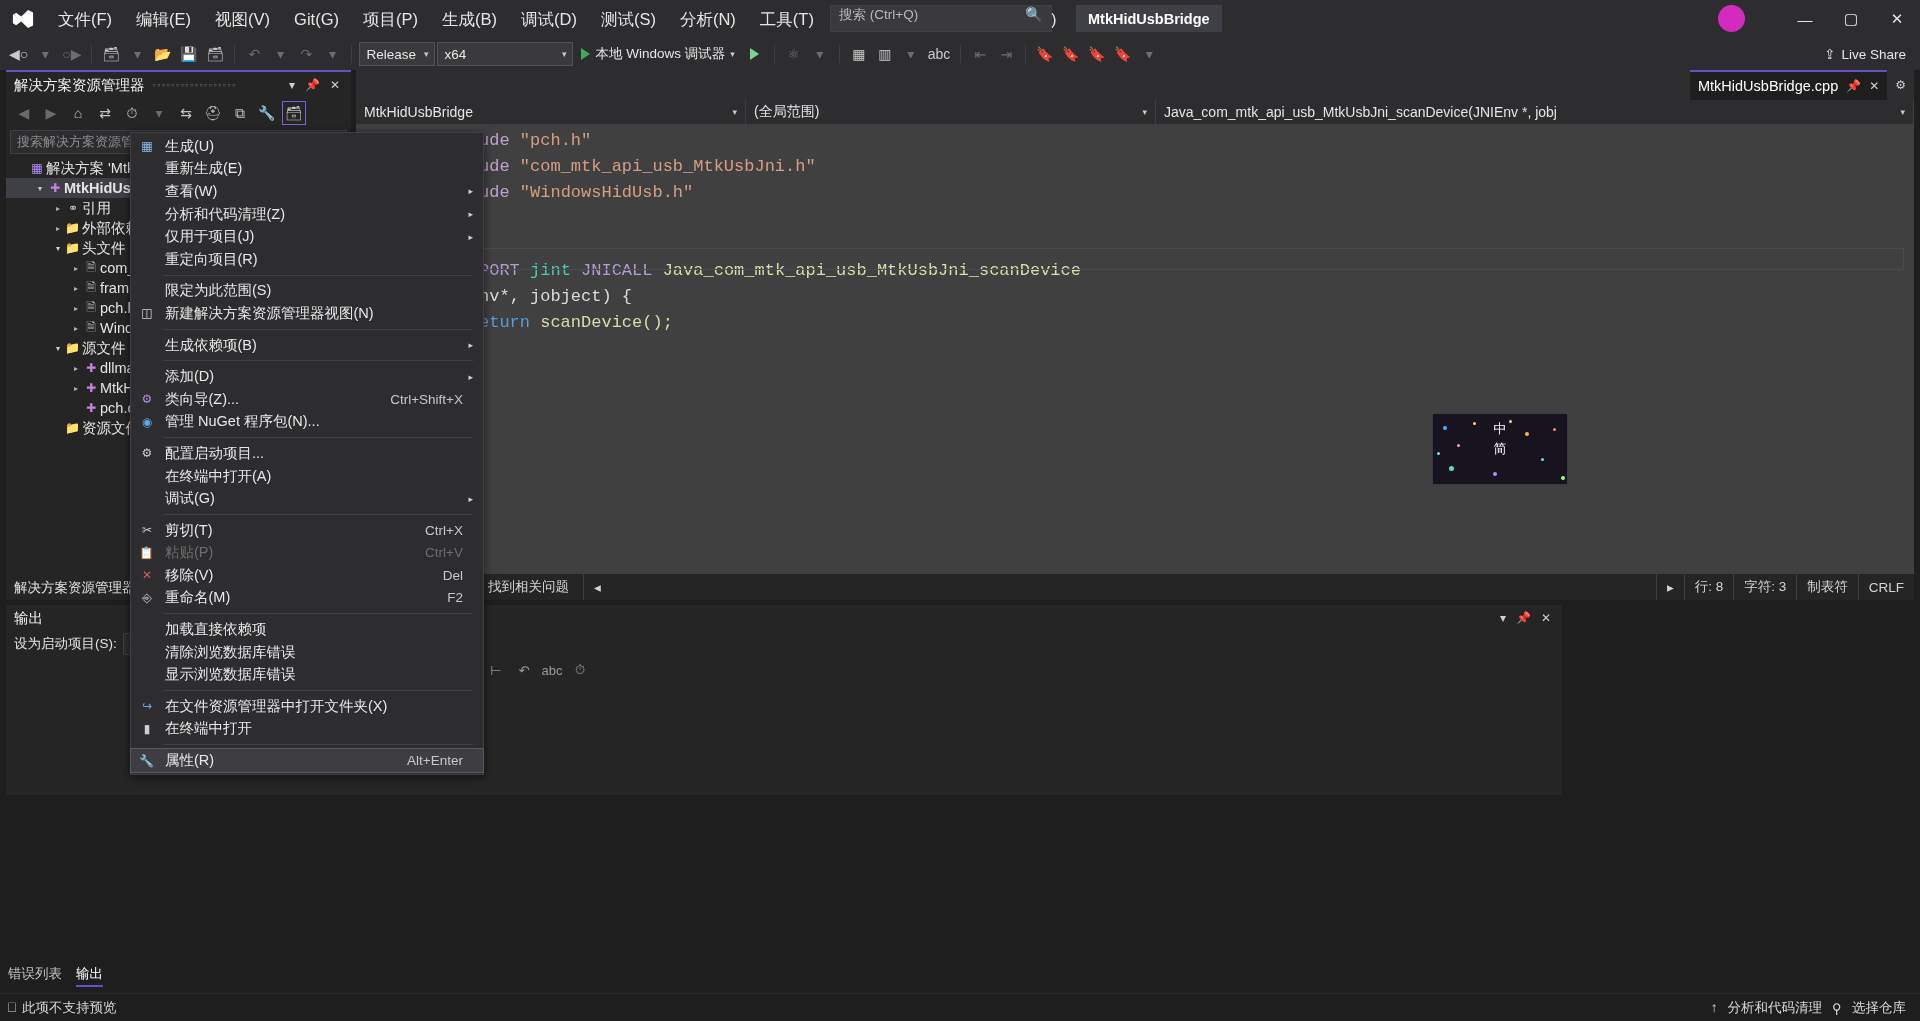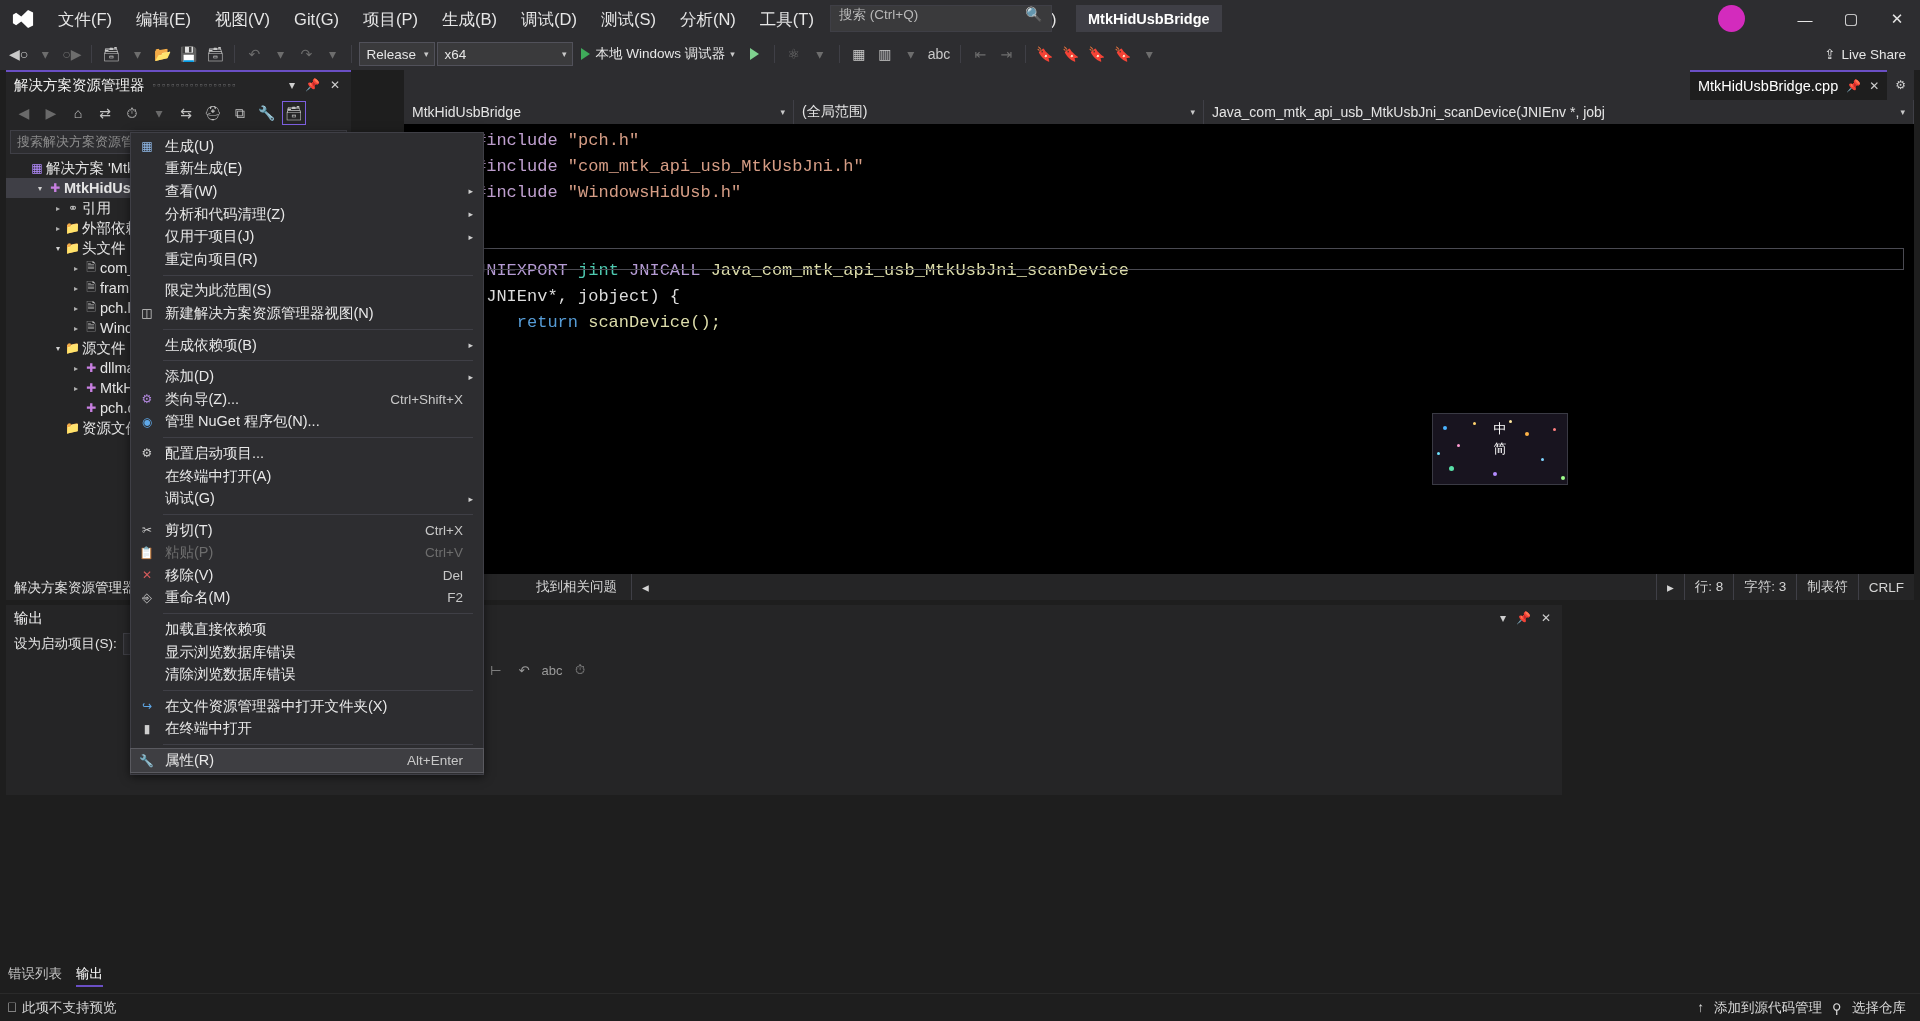--- a/index.html
+++ b/index.html
@@ -118,21 +118,21 @@
   .out-head .sp{ flex:1; }
   .out-head .hi{ padding:0 5px; color:#cfcfcf; font-size:12px; }
   .out-sub{ height:26px; display:flex; align-items:center; gap:6px; padding-left:8px;
     font-size:13.5px; color:#e2e2e2; }
   .out-sub .combo2{ width:150px; height:22px; background:#2d2d30; border:1px solid #3f3f46; }
   .out-tools{ display:flex; align-items:center; gap:4px; padding-left:478px; margin-top:2px;}
   .out-tools .ot{ width:24px;height:22px;display:flex;align-items:center;justify-content:center;
     color:#9a9a9a; font-size:13px;}
 
   
-  .editor{ position:absolute; left:356px; top:70px; right:6px; height:530px; background:#000000;margin-left:48px; }
+  .editor{ position:absolute; left:356px; top:70px; right:6px; height:530px; background:#404040; }
   .tabstrip{ height:30px; background:#2d2d30; display:flex; align-items:center; justify-content:flex-end;
              padding-right:8px; gap:8px; }
   .tab-active{
     height:30px; display:flex; align-items:center; gap:8px; padding:0 8px;
     background:#1e1e1e; border-top:2px solid #6a4fc4; color:#ffffff; font-size:14.5px;
   }
   .tab-active .ti{ color:#cfcfcf; font-size:12px; }
   .navbars{ height:24px; display:flex; align-items:center; background:#252526; font-size:14px; }
   .navsel{ height:24px; display:flex; align-items:center; justify-content:space-between;
     padding:0 8px; background:#2d2d30; border-right:1px solid #3f3f46; color:#e4e4e4;}
@@ -574,25 +574,25 @@
         <span class="lb">重命名(M)</span>
         <span class="sc">F2</span>
       </div>
       <div class="msep"></div>
       <div class="mi">
         <span class="ic"></span>
         <span class="lb">加载直接依赖项</span>
       </div>
       <div class="mi">
         <span class="ic"></span>
+        <span class="lb">清除浏览数据库错误</span>
+      </div>
+      <div class="mi">
+        <span class="ic"></span>
         <span class="lb">显示浏览数据库错误</span>
-      </div>
-      <div class="mi">
-        <span class="ic"></span>
-        <span class="lb">清除浏览数据库错误</span>
       </div>
       <div class="msep"></div>
       <div class="mi">
         <span class="ic" style="color: rgb(95, 168, 232);">↪</span>
         <span class="lb">在文件资源管理器中打开文件夹(X)</span>
       </div>
       <div class="mi">
         <span class="ic" style="color: rgb(207, 207, 207);">▮</span>
         <span class="lb">在终端中打开</span>
       </div>
@@ -622,19 +622,19 @@
     <div class="txt" style="top:26px;">简</div>
   </div>
 
   <div class="status">
     <div class="left">
       <span>⎕</span>
       <span>此项不支持预览</span>
     </div>
     <div class="right">
       <span>↑</span>
-      <span>添加到源代码管理</span>
+      <span>分析和代码清理</span>
       <span>⚲</span>
       <span>选择仓库</span>
     </div>
   </div>
 
 </div>
 
 </body></html>

